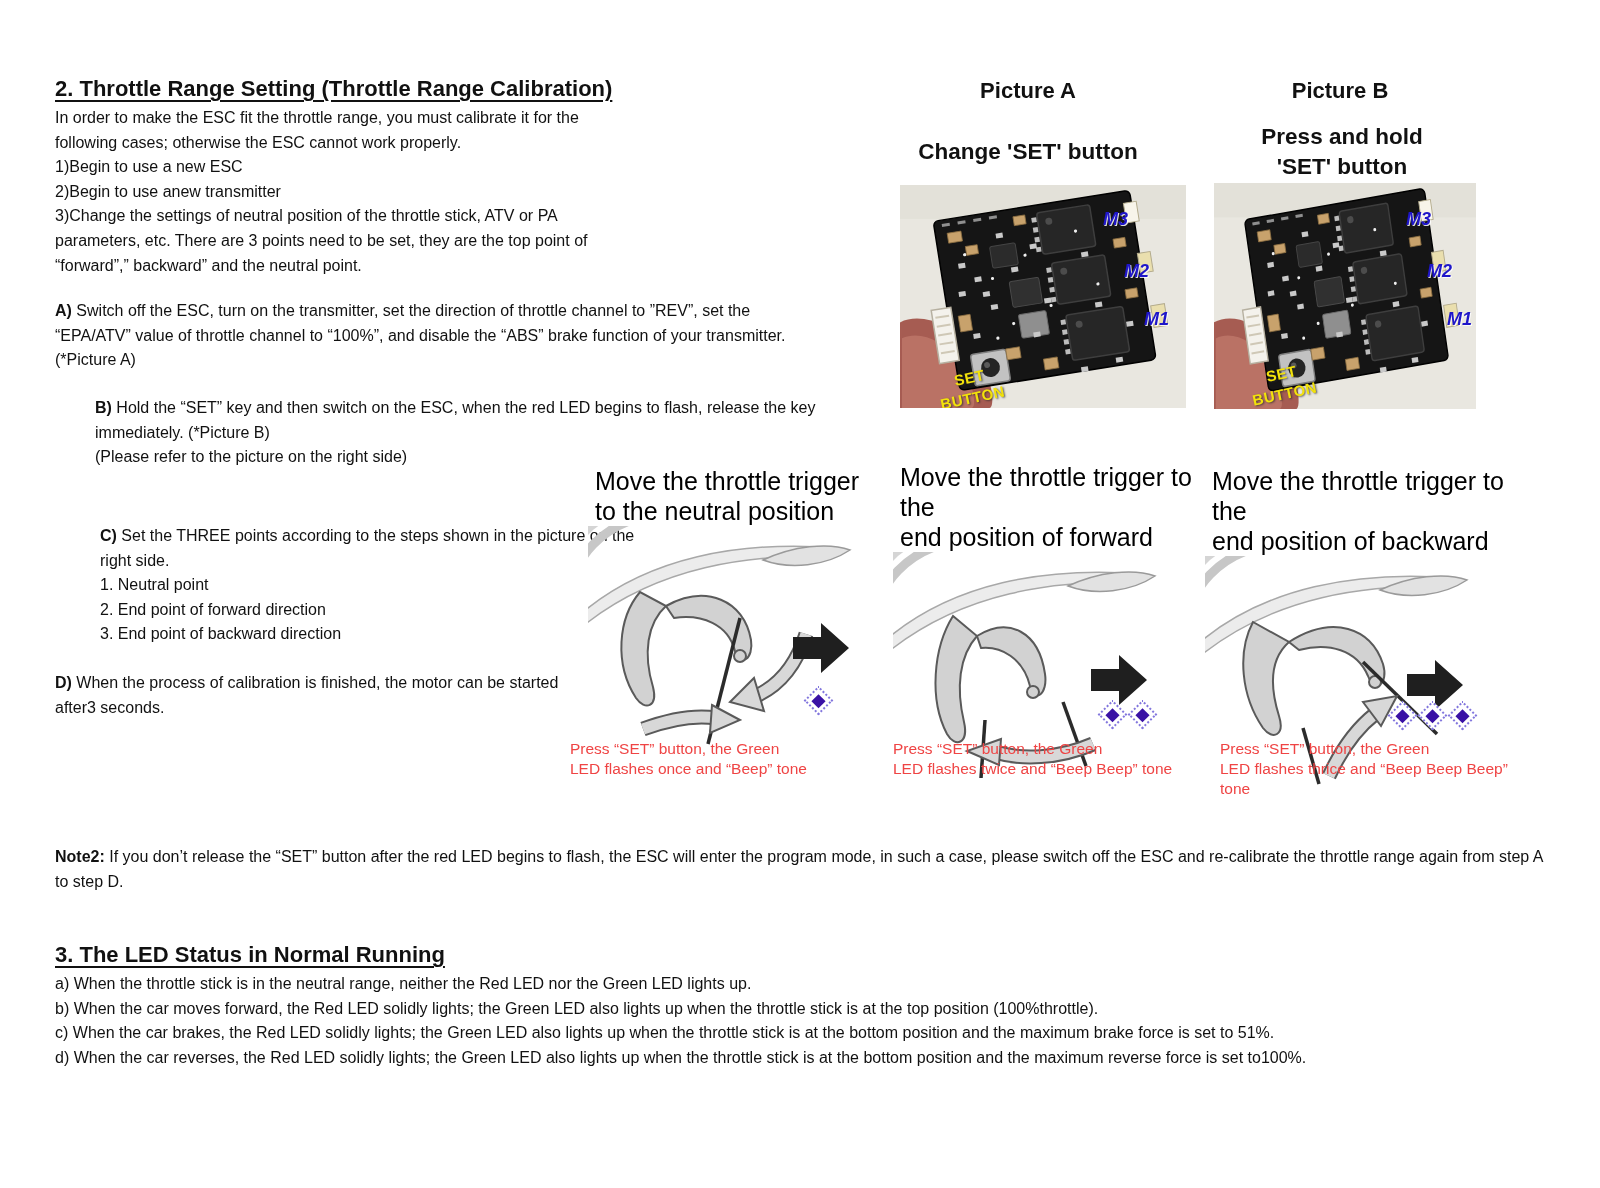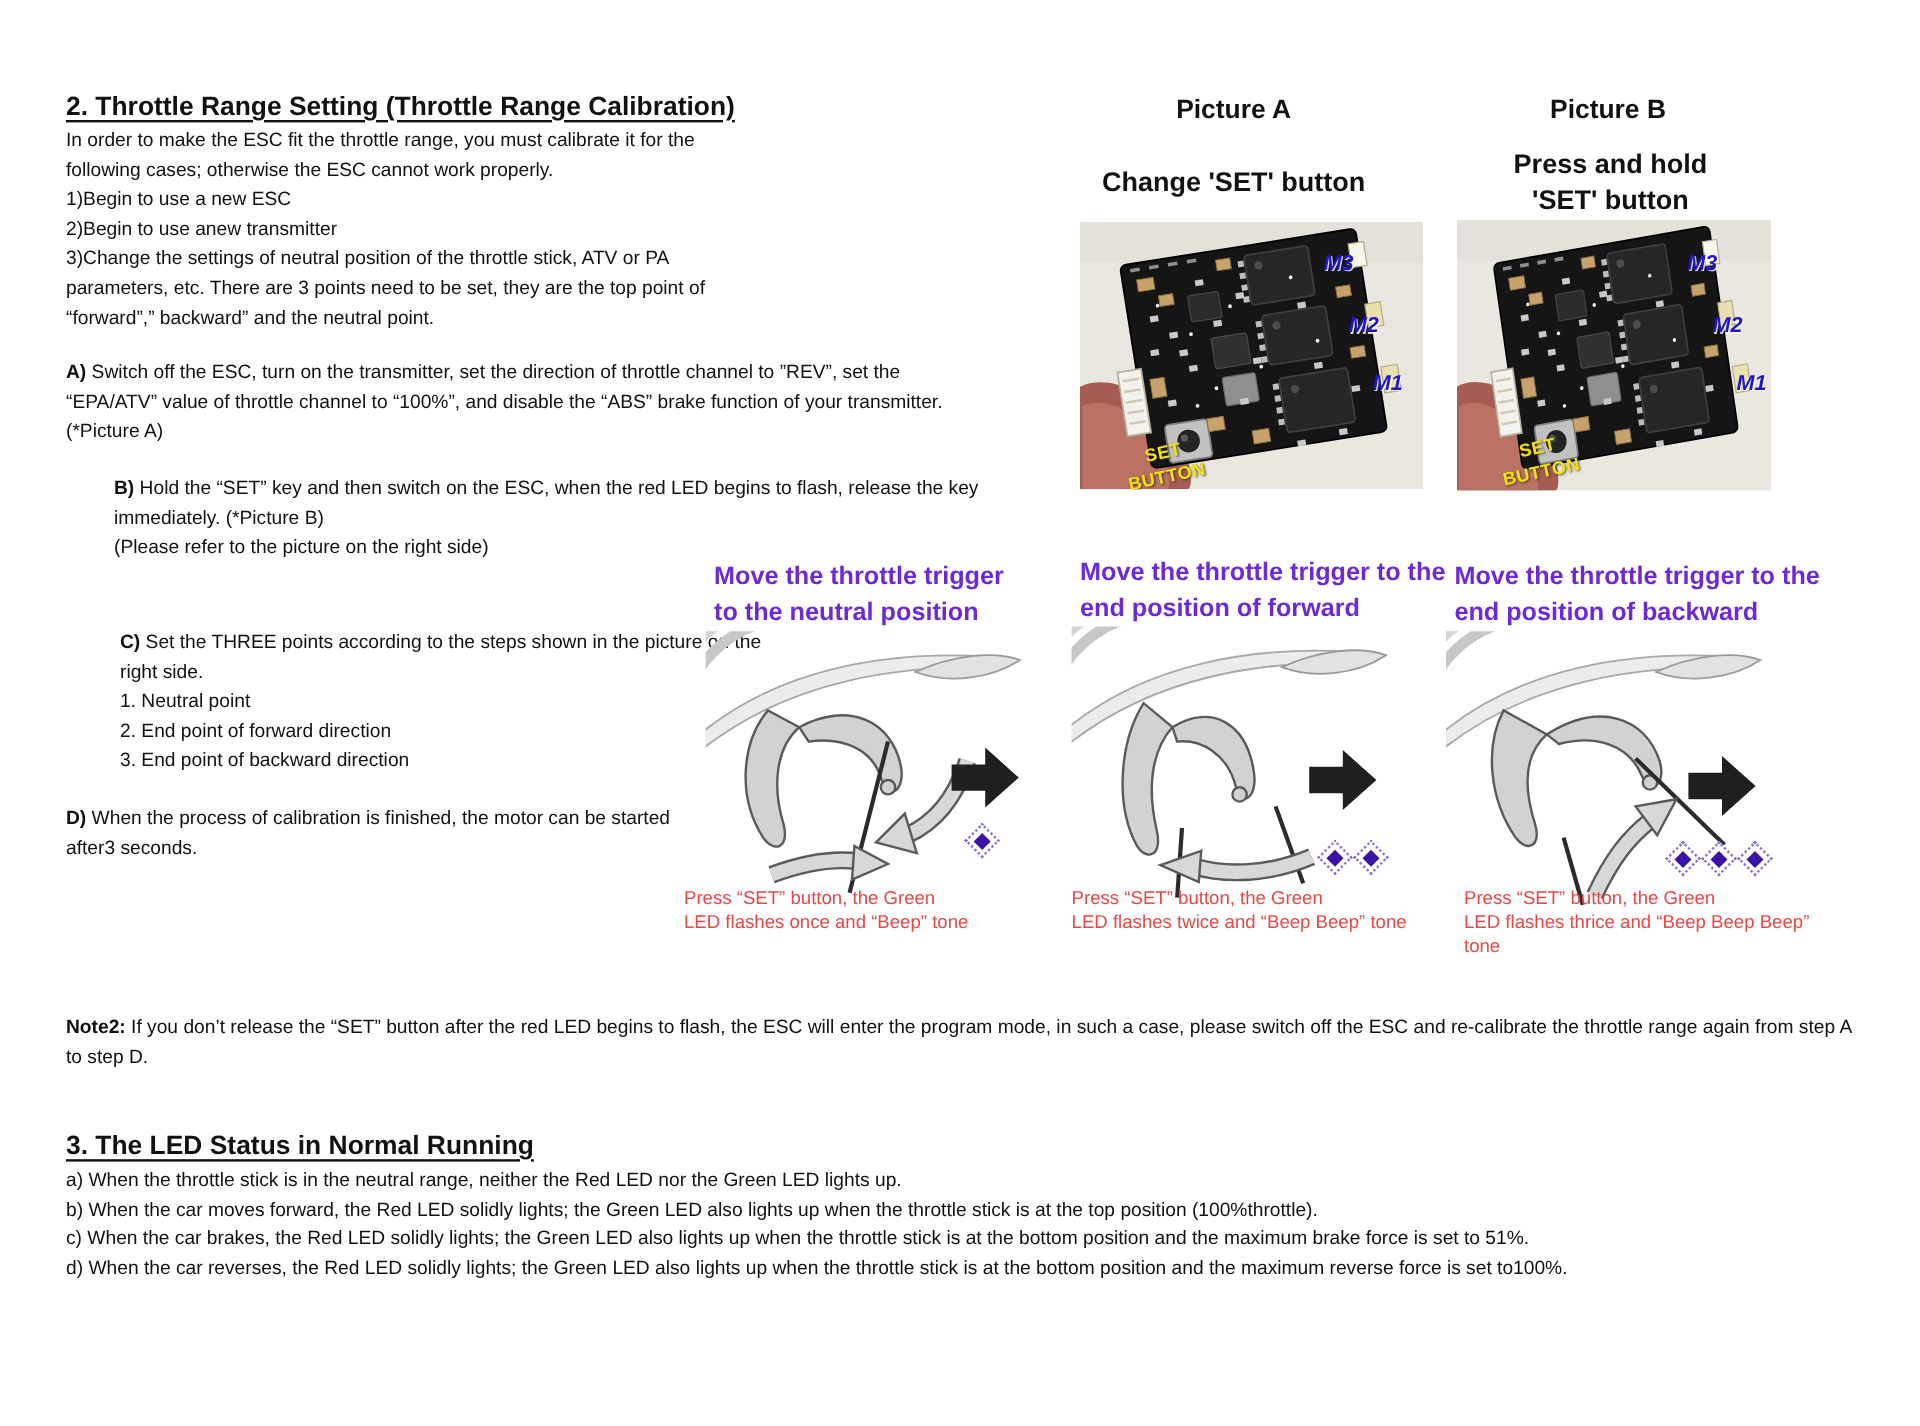--- a/index.html
+++ b/index.html
@@ -11,21 +11,21 @@
   .multiline{white-space:pre-line;}
   .lead{font-weight:bold;}
   .pic-title{font-size:22px;font-weight:bold;text-align:center;}
   .pic-instr{font-size:22.5px;font-weight:bold;text-align:center;line-height:30px;}
   .photo{overflow:hidden;}
   .photo svg.ph{display:block;width:100%;height:100%;}
   .m-label{position:absolute;font-size:18px;font-weight:bold;font-style:italic;color:#1f16c9;
            text-shadow:1px 1px 0 rgba(255,255,255,.85);}
   .set-label{position:absolute;font-size:15px;font-weight:bold;color:#f3e20a;transform:rotate(-12deg);
            text-shadow:1px 1px 2px rgba(40,40,40,.75);letter-spacing:.5px;}
-  .diag-heading{font-size:21px;line-height:30px;color:#6d28d9;font-weight:bold;}
+  .diag-heading{font-size:25px;line-height:30px;color:#000000;}
   .caption{font-size:15.5px;line-height:20px;color:#ef4444;}
   .diamond-row{display:flex;gap:2px;}
   .diamond{width:28px;height:28px;display:inline-flex;align-items:center;justify-content:center;}
   .d-outer{width:17px;height:17px;transform:rotate(45deg);border:2px dotted #8276dd;background:#fff;
            display:flex;align-items:center;justify-content:center;}
   .d-core{width:10px;height:10px;background:#3a12a5;}
 </style>
 </head>
 <body>
 

